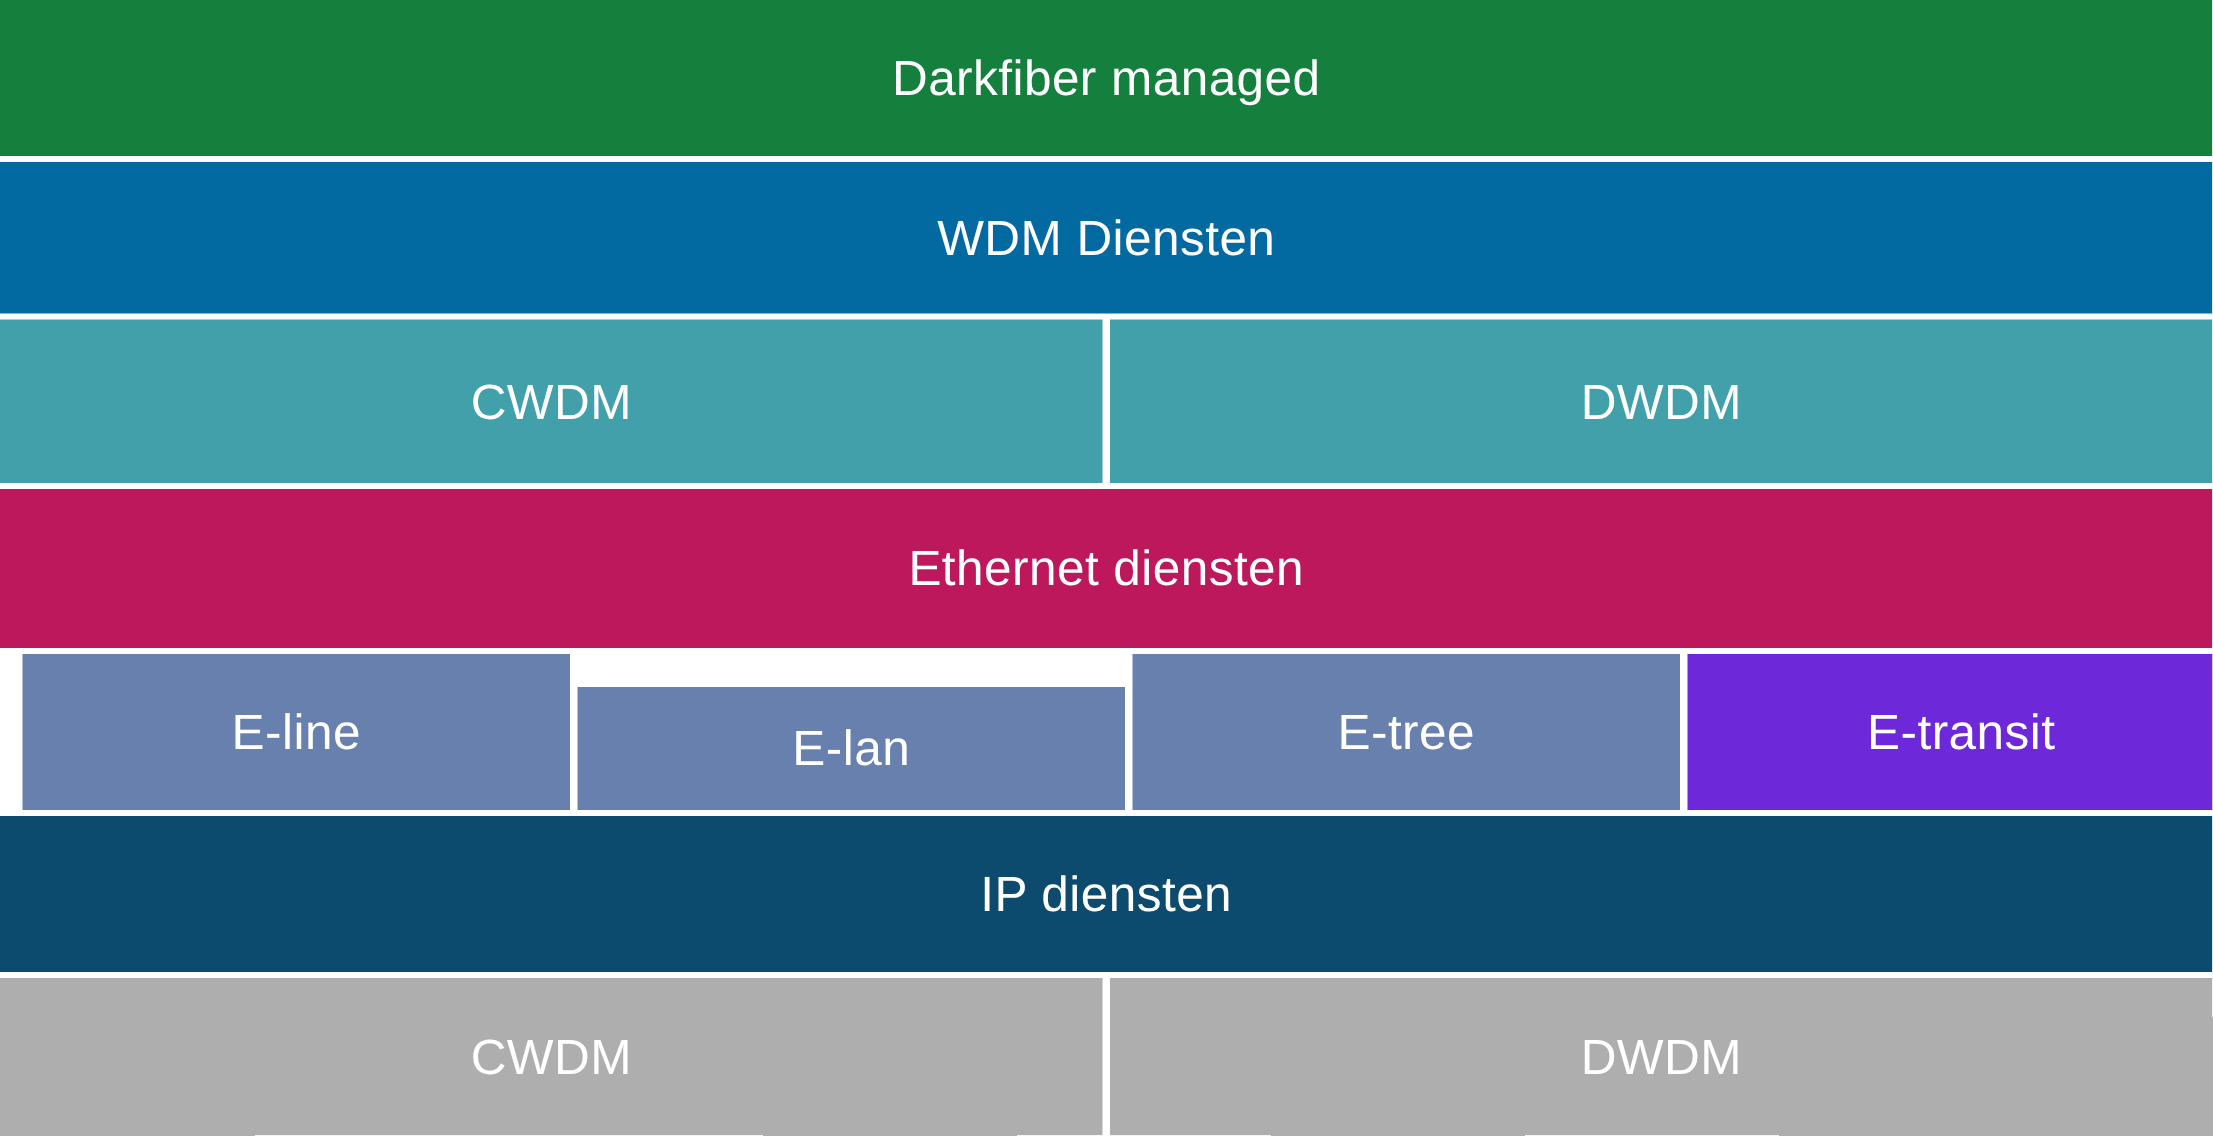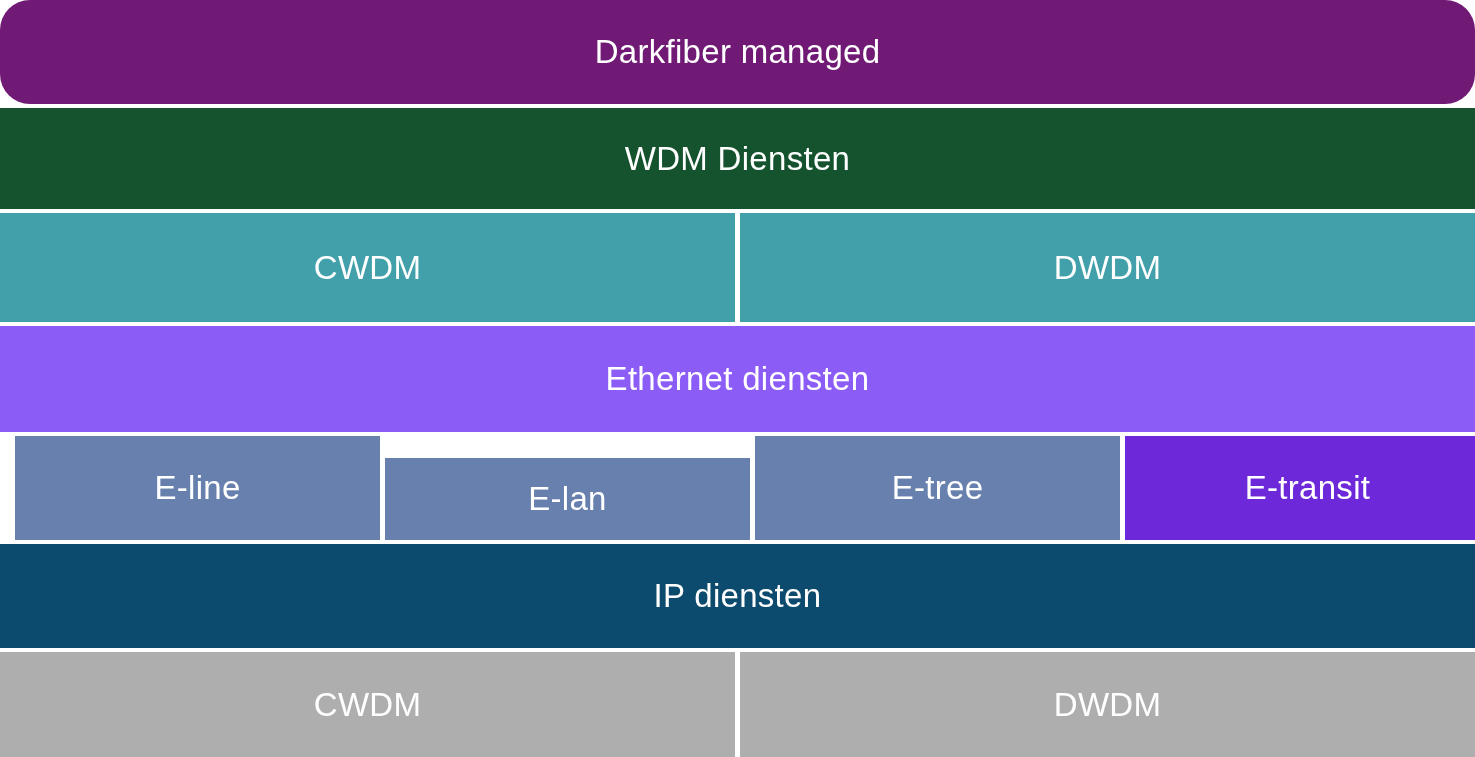--- a/index.html
+++ b/index.html
@@ -43,42 +43,42 @@
     letter-spacing: 0.3px;
     white-space: nowrap;
   }
 </style>
 </head>
 <body>
 
 <div class="diagram">
 
   <div class="row row-1">
-    <div class="cell" style="background-color: #701a75; border-radius: 30px;">
+    <div class="cell" style="background-color: #15803d;">
       <span class="label">Darkfiber managed</span>
     </div>
   </div>
 
   <div class="row row-2">
-    <div class="cell" style="background-color: #14532d;">
+    <div class="cell" style="background-color: #0369a1;">
       <span class="label">WDM Diensten</span>
     </div>
   </div>
 
   <div class="row row-3">
     <div class="cell" style="background-color: rgb(66, 160, 170);">
       <span class="label">CWDM</span>
     </div>
     <div class="cell" style="background-color: rgb(66, 160, 170);">
       <span class="label">DWDM</span>
     </div>
   </div>
 
   <div class="row row-4">
-    <div class="cell" style="background-color: #8b5cf6;">
+    <div class="cell" style="background-color: #be185d;">
       <span class="label">Ethernet diensten</span>
     </div>
   </div>
 
   <div class="row row-5">
     <div class="cell" style="background-color: rgb(103, 128, 173);">
       <span class="label">E-line</span>
     </div>
     <div class="cell" style="background-color: rgb(103, 128, 173); margin-top: 22px;">
       <span class="label">E-lan</span>

